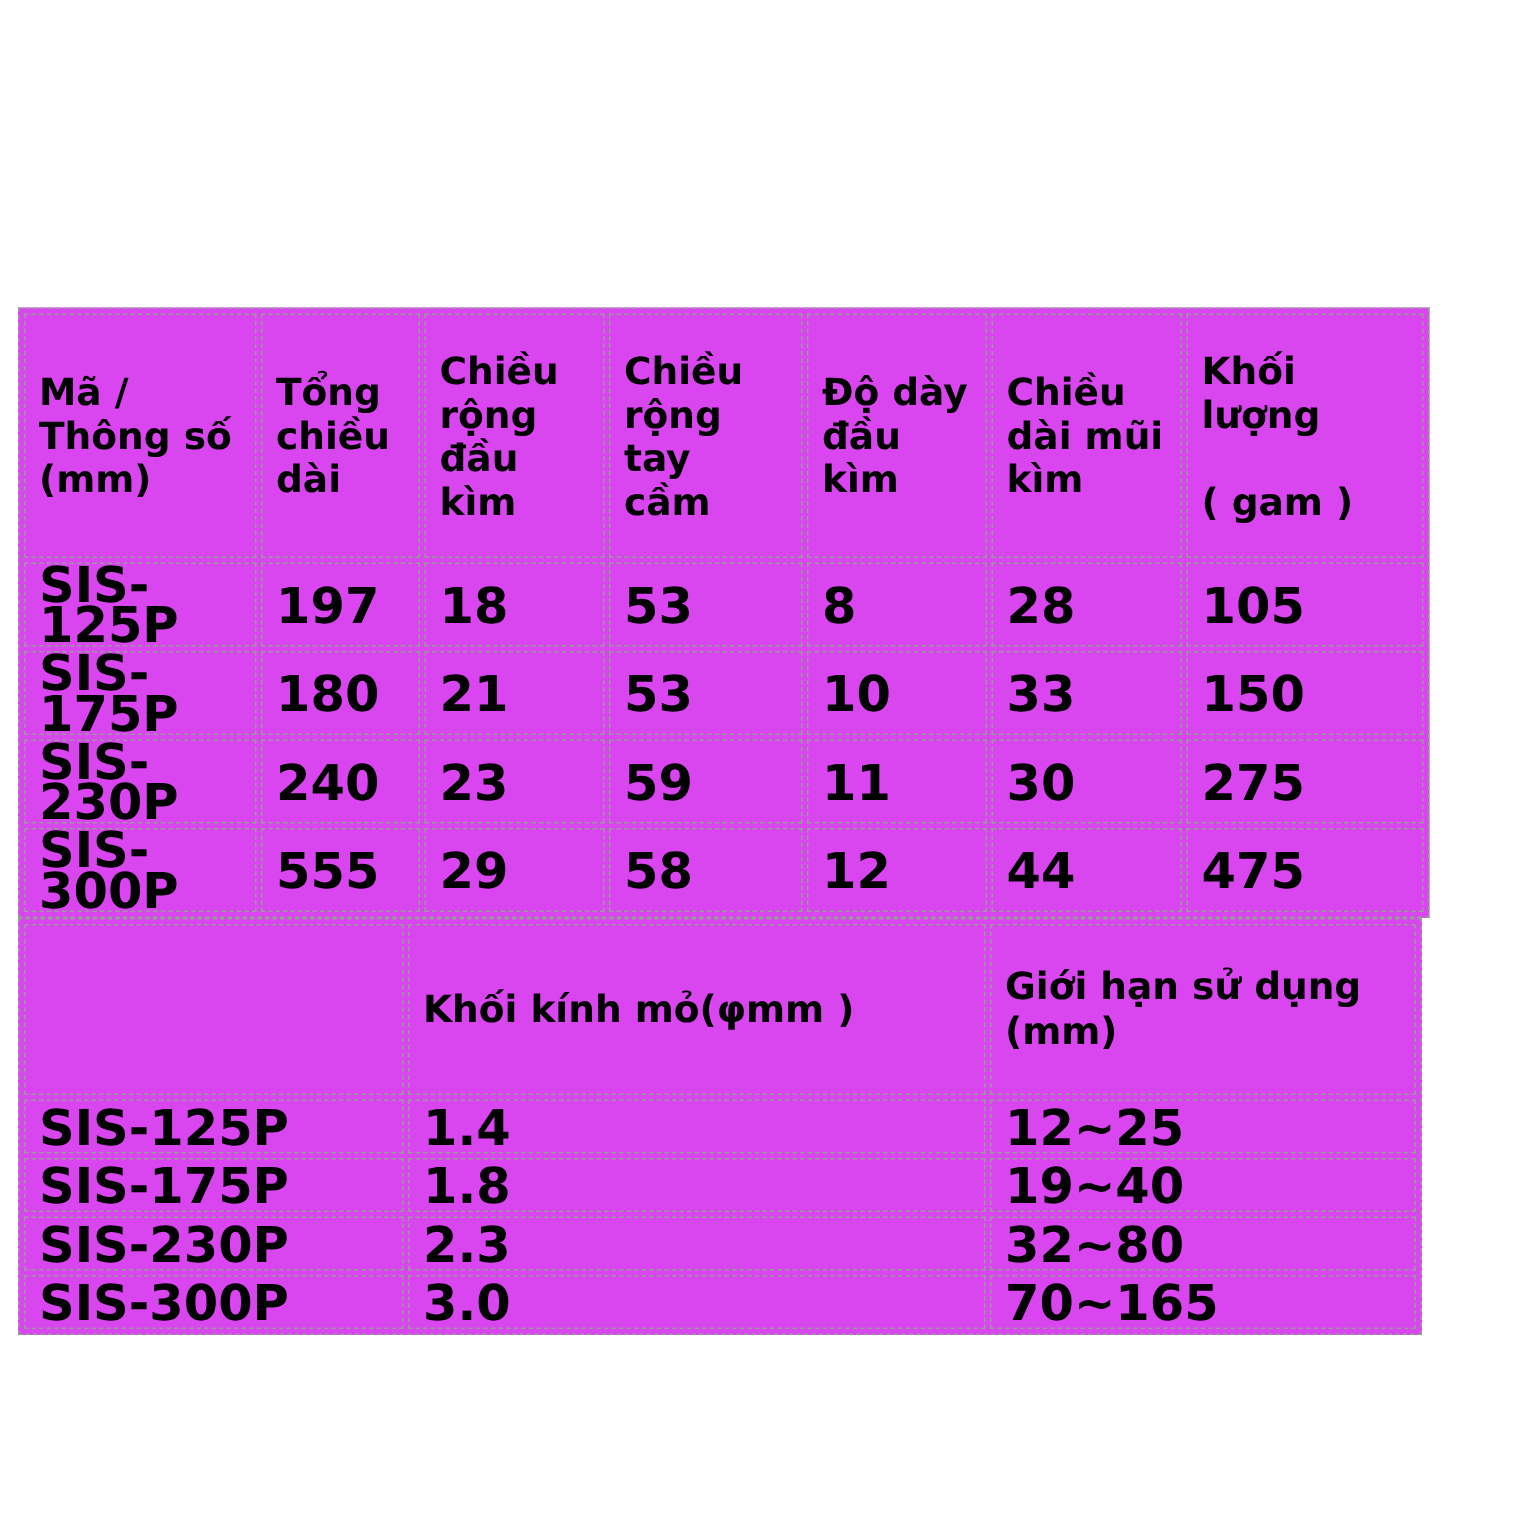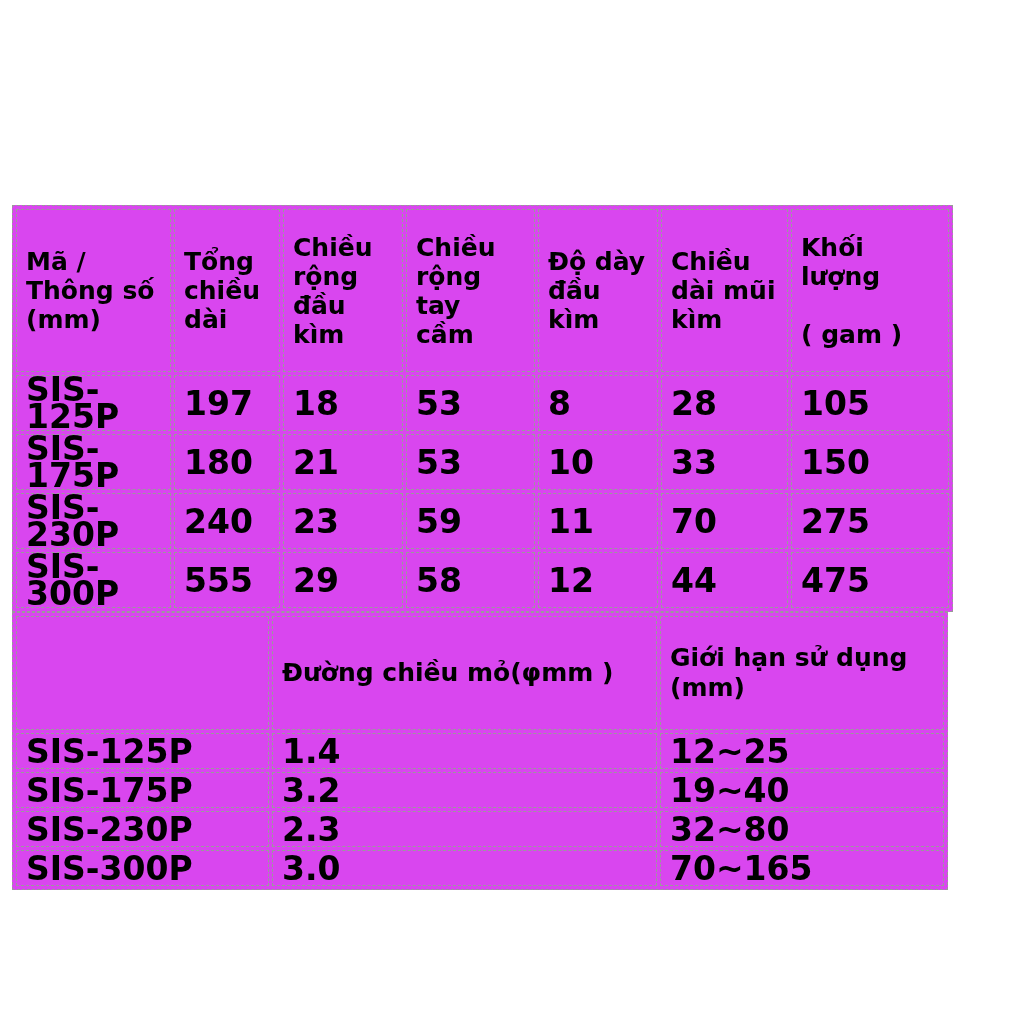--- a/index.html
+++ b/index.html
@@ -109,21 +109,21 @@
         <td>10</td>
         <td>33</td>
         <td>150</td>
       </tr>
       <tr>
         <td>SIS-230P</td>
         <td>240</td>
         <td>23</td>
         <td>59</td>
         <td>11</td>
-        <td>70</td>
+        <td>30</td>
         <td>275</td>
       </tr>
       <tr>
         <td>SIS-300P</td>
         <td>555</td>
         <td>29</td>
         <td>58</td>
         <td>12</td>
         <td>44</td>
         <td>475</td>
@@ -133,34 +133,34 @@
 
   <table class="t2">
     <colgroup>
       <col style="width:253px">
         <col style="width:385px">
         <col>
     </colgroup>
     <thead>
       <tr>
         <th></th>
-        <th>Đường chiều mỏ(φmm )</th>
+        <th>Khối kính mỏ(φmm )</th>
         <th>Giới hạn sử dụng
 (mm)</th>
       </tr>
     </thead>
     <tbody>
       <tr>
         <td>SIS-125P</td>
         <td>1.4</td>
         <td>12~25</td>
       </tr>
       <tr>
         <td>SIS-175P</td>
-        <td>3.2</td>
+        <td>1.8</td>
         <td>19~40</td>
       </tr>
       <tr>
         <td>SIS-230P</td>
         <td>2.3</td>
         <td>32~80</td>
       </tr>
       <tr>
         <td>SIS-300P</td>
         <td>3.0</td>

